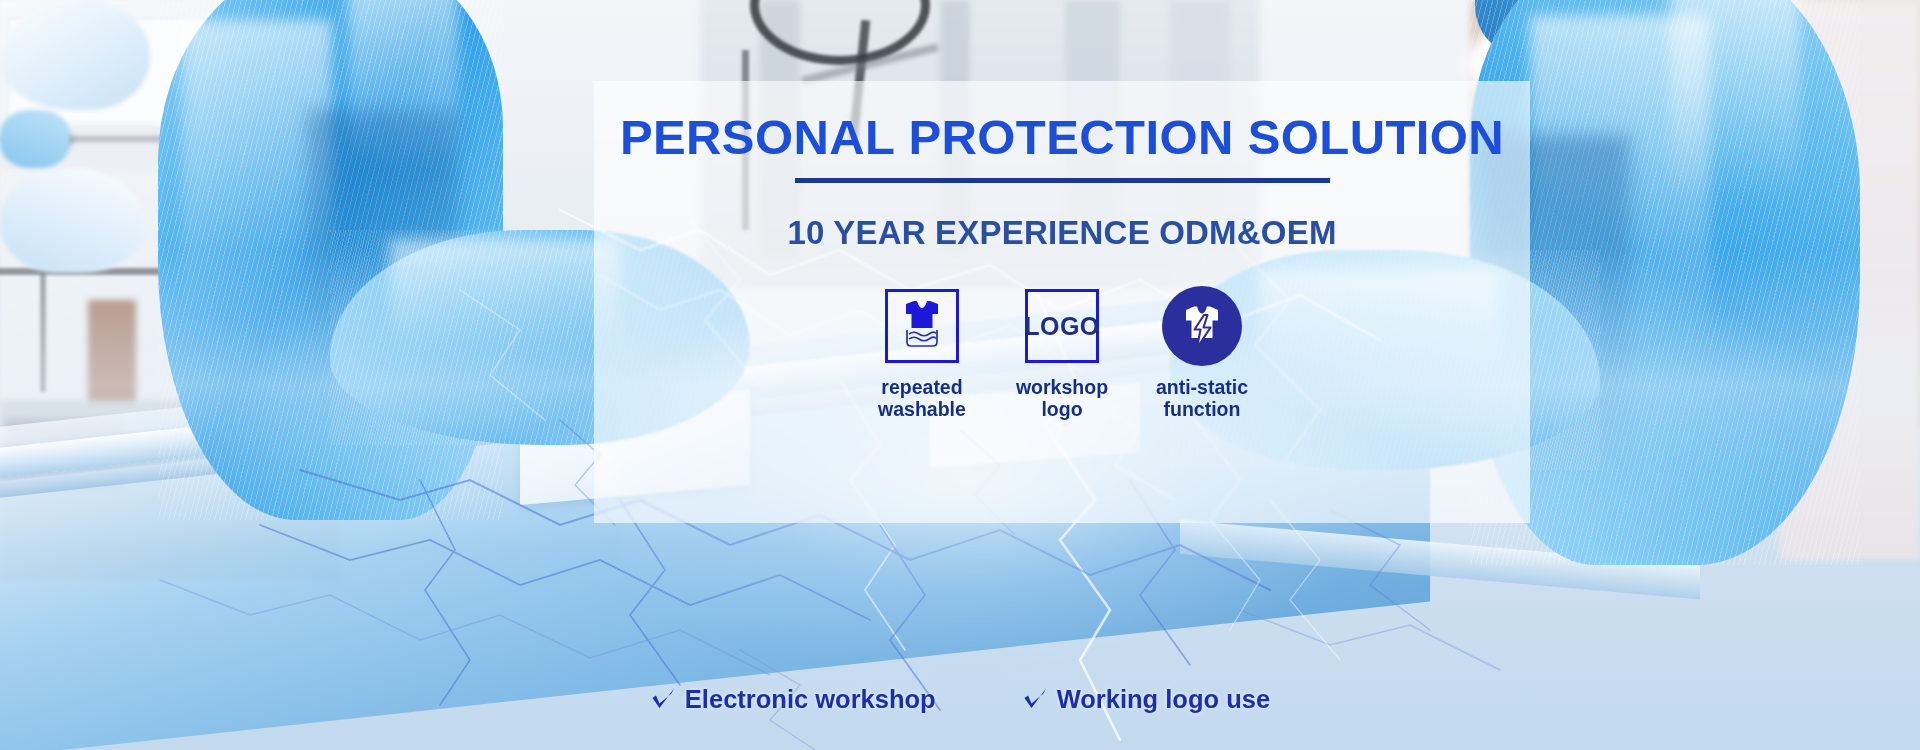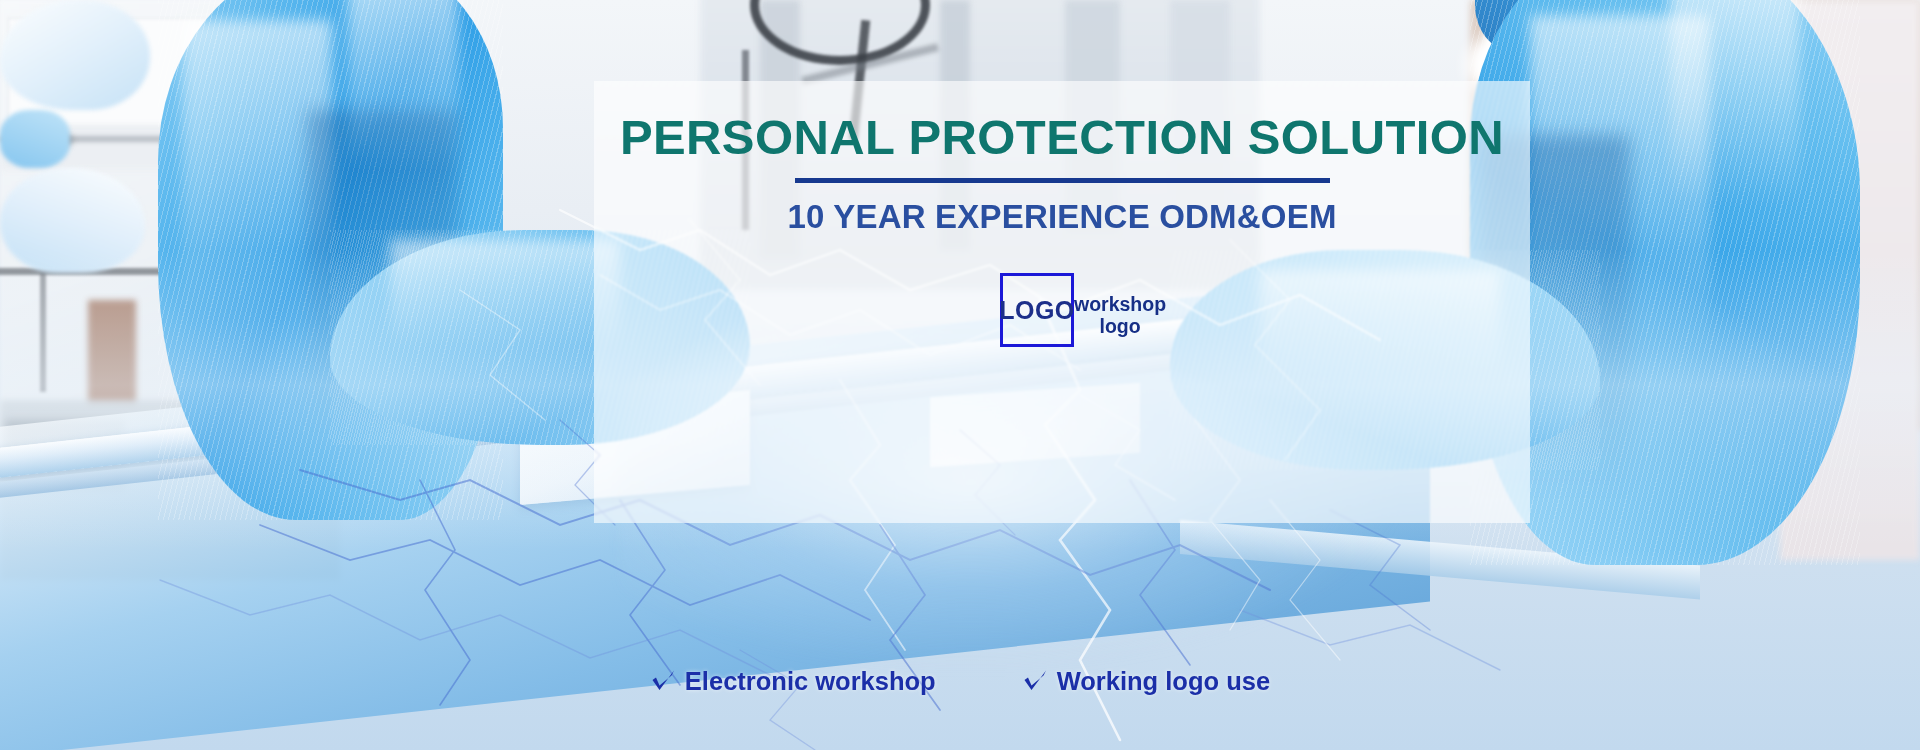--- a/index.html
+++ b/index.html
@@ -284,41 +284,41 @@
   }
 
   
   .content {
     position:absolute; left:594px; top:81px; width:936px; height:442px;
     display:flex; flex-direction:column; align-items:center;
   }
   .headline {
     margin-top:28px;
     font-size:49px; font-weight:700; letter-spacing:.4px;
-    color:#0f766e; white-space:nowrap;
+    color:#1d4ed8; white-space:nowrap;
     font-family:"Liberation Sans", sans-serif;
   }
   .rule {
     margin-top:13px;
     width:535px; height:5px;
     background:#17398f;
   }
   .subhead {
-    margin-top:15px;
+    margin-top:31px;
     font-size:33px; font-weight:700; letter-spacing:.2px;
     color:#2a4fa0; white-space:nowrap;
     font-family:"Liberation Sans", sans-serif;
   }
 
   
   .features {
     margin-top:34px;
     display:flex; align-items:flex-start; gap:16px;
   }
-  .feature { width:124px; display:flex; flex-direction:row; align-items:center; }
+  .feature { width:124px; display:flex; flex-direction:column; align-items:center; }
 
   .fbox {
     width:74px; height:74px;
     border:3px solid #1b18d8;
     display:flex; align-items:center; justify-content:center;
     position:relative; background:rgba(255,255,255,.12);
   }
   .fcircle {
     width:80px; height:80px; border-radius:50%;
     background:#2b2f9e;
@@ -332,21 +332,21 @@
     font-family:"Liberation Sans", sans-serif;
   }
   .logo-text {
     font-size:25px; font-weight:700; color:#1d2f8a; letter-spacing:.5px;
     font-family:"Liberation Sans", sans-serif;
   }
   .icon-spacer { height:80px; display:flex; align-items:center; }
 
   
   .checkrow {
-    position:absolute; left:0; top:667px; width:1920px;
+    position:absolute; left:0; top:685px; width:1920px;
     display:flex; justify-content:center; gap:86px;
     z-index:9;
   }
   .checkitem { display:flex; align-items:center; gap:9px; }
   .checkitem .ctext {
     font-size:25.5px; font-weight:700; color:#1b2fa8;
     white-space:nowrap;
     font-family:"Liberation Sans", sans-serif;
     text-shadow:0 0 4px rgba(255,255,255,.6);
   }
@@ -462,33 +462,63 @@
   <div class="content">
 
     <div class="headline">PERSONAL PROTECTION SOLUTION</div>
 
     <div class="rule"></div>
 
     <div class="subhead">10 YEAR EXPERIENCE ODM&amp;OEM</div>
 
     <div class="features">
 
+      <div class="feature">
+        <div class="icon-spacer">
+          <div class="fbox">
+            <svg width="58" height="58" viewBox="0 0 58 58">
+              <path d="M13 7 L21 4 L24 4 Q26 11 29 11 Q32 11 34 4 L37 4 L45 7 L45 17 L39.5 17 L39.5 31 L18.5 31 L18.5 17 L13 17 Z" fill="#1b18d8"></path>
+              <path d="M14 33 L14 45 Q14 49 18 49 L40 49 Q44 49 44 45 L44 33" fill="none" stroke="#2b2fa8" stroke-width="1.7"></path>
+              <path d="M16 37 Q21 33.5 26 37 T36 37 T43 36.5" fill="none" stroke="#2b2fa8" stroke-width="1.7"></path>
+              <path d="M16 42 Q21 38.5 26 42 T36 42 T43 41.5" fill="none" stroke="#2b2fa8" stroke-width="1.7"></path>
+            </svg>
+          </div>
+        </div>
+        <div class="flabel">
+          <span>repeated</span><br>
+          <span>washable</span>
+        </div>
+      </div>
 
       <div class="feature">
         <div class="icon-spacer">
           <div class="fbox">
             <span class="logo-text">LOGO</span>
           </div>
         </div>
         <div class="flabel">
           <span>workshop</span><br>
           <span>logo</span>
         </div>
       </div>
 
+      <div class="feature">
+        <div class="icon-spacer">
+          <div class="fcircle">
+            <svg width="60" height="60" viewBox="0 0 60 60">
+              <path d="M14 14 L22 10.5 L25 10.5 Q27 17.5 30 17.5 Q33 17.5 35 10.5 L38 10.5 L46 14 L46 24.5 L40.5 24.5 L40.5 42 L19.5 42 L19.5 24.5 L14 24.5 Z" fill="#ffffff"></path>
+              <path d="M32 19 L22.5 33.5 L28.5 33.5 L25 52 L38.5 31.5 L31.5 31.5 L35.5 19 Z" fill="#ffffff" stroke="#2b2f9e" stroke-width="2.1" stroke-linejoin="round"></path>
+            </svg>
+          </div>
+        </div>
+        <div class="flabel">
+          <span>anti-static</span><br>
+          <span>function</span>
+        </div>
+      </div>
 
     </div>
   </div>
 
   <div class="checkrow">
 
     <div class="checkitem">
       <svg width="26" height="26" viewBox="0 0 26 26">
         <path d="M2.5 11 L9.5 21 L24 1.5 L21.5 6.5 L9.5 16.5 L6 8.5 Z" fill="#1b2fa8"></path>
       </svg>

